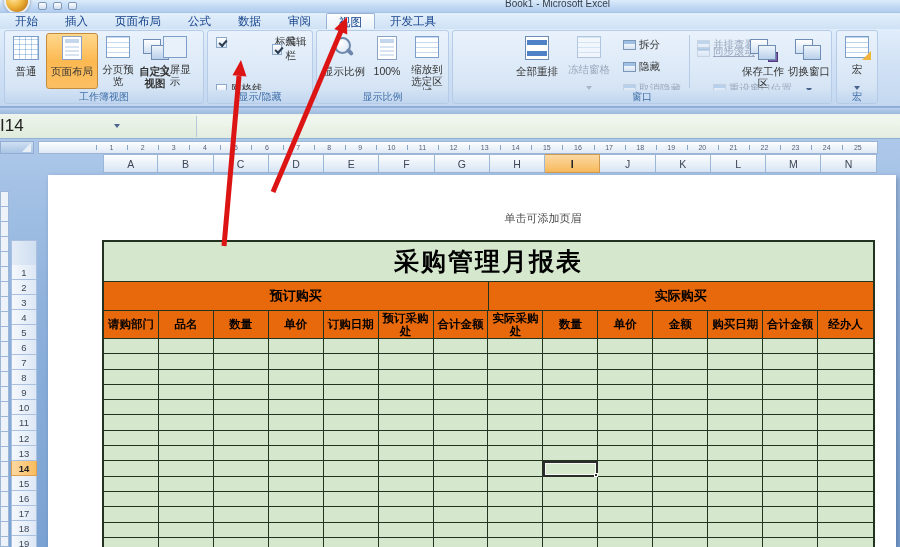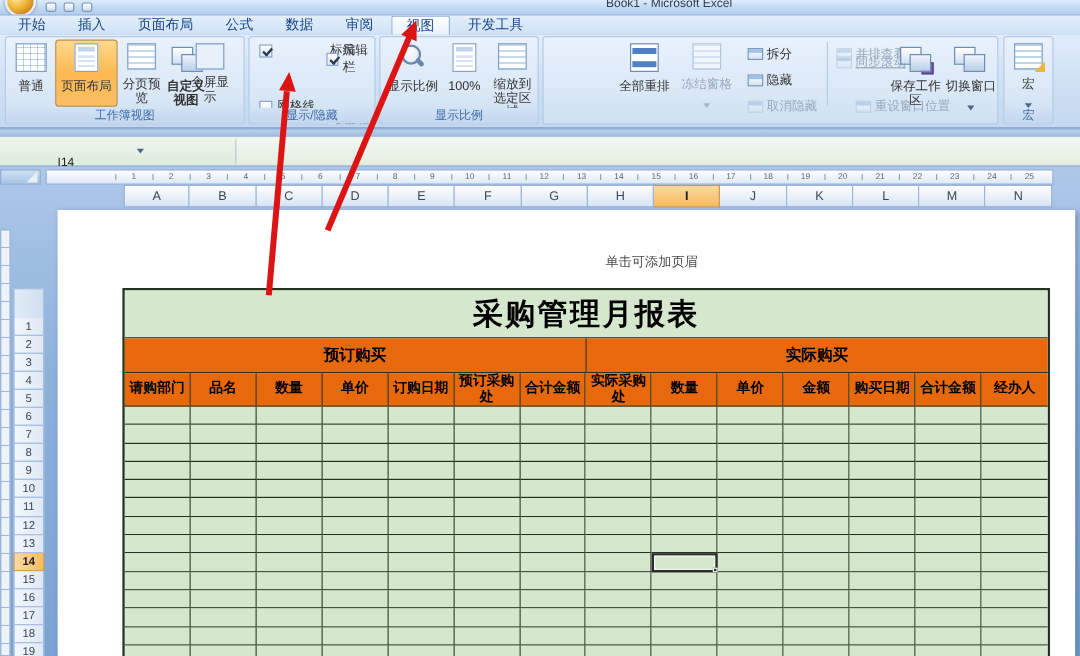--- a/index.html
+++ b/index.html
@@ -89,22 +89,22 @@
 
   
   .chk { position:absolute; display:flex; align-items:center; gap:4px; font-size:10.5px; color:#333; }
   .chk .box { width:11px; height:11px; border:1px solid #8ca8c8; background:linear-gradient(#fff,#dbe6f2); position:relative; }
   .chk.checked .box::after { content:""; position:absolute; left:2px; top:2px; width:6px; height:3px;
       border-left:2px solid #2c3c50; border-bottom:2px solid #2c3c50; transform:rotate(-48deg); }
 
   
   .fbar { position:absolute; left:0; top:114px; width:900px; height:25px;
     background:linear-gradient(180deg,#eef5ec,#dfebdc); border-bottom:1px solid #93b1d4; }
-  .namebox { position:absolute; left:0; top:12px; width:112px; height:20px; font-size:10px;
-    color:#222; line-height:20px; padding-left:48px; }
+  .namebox { position:absolute; left:0; top:2px; width:112px; height:20px; font-size:17px;
+    color:#222; line-height:20px; }
   .namebox-caret { position:absolute; left:114px; top:10px; }
   .fx-pill { position:absolute; left:126px; top:3px; width:66px; height:19px; border:1px solid #aebfd2;
     border-radius:9px; background:linear-gradient(#fdfefe,#d9e4ee);margin-top:22px; }
   .fx-circle { position:absolute; left:2px; top:2px; width:13px; height:13px; border-radius:50%;
     background:radial-gradient(circle at 35% 30%,#fff,#b9c9da); border:1px solid #9fb2c6; }
   .fx-glyph { position:absolute; right:8px; top:1px; font-size:12px; font-style:italic;
     font-family:"DejaVu Serif", serif; color:#3c4c60; }
   .fm-input { position:absolute; left:196px; top:2px; right:0; height:21px;
     background:linear-gradient(180deg,#f2f7f0,#e4eee0); border-left:1px solid #b8c8da; }
 
@@ -299,20 +299,21 @@
 
       <div class="bigbtn" style="left:334px; width:44px;">
         <span class="ic ic-win2"></span>
         <div class="lbl">切换窗口</div>
         <span class="dropcaret" style="margin-top:1px;"></span>
       </div>
       <div class="bigbtn" style="left:288px; width:44px;">
         <span class="ic ic-win2" style="width:26px;"><span class="ic-disk"></span></span>
         <div class="lbl" style="white-space:normal;">保存工作区</div>
       </div>
+      <div class="rgroup-label">窗口</div>
     </div>
 
     <div class="rgroup" style="left:836px; width:42px;">
       <div class="bigbtn" style="left:3px; width:34px;">
         <span class="ic ic-macro"></span>
         <div class="lbl">宏</div>
         <span class="dropcaret" style="margin-top:1px;"></span>
       </div>
       <div class="rgroup-label">宏</div>
     </div>

